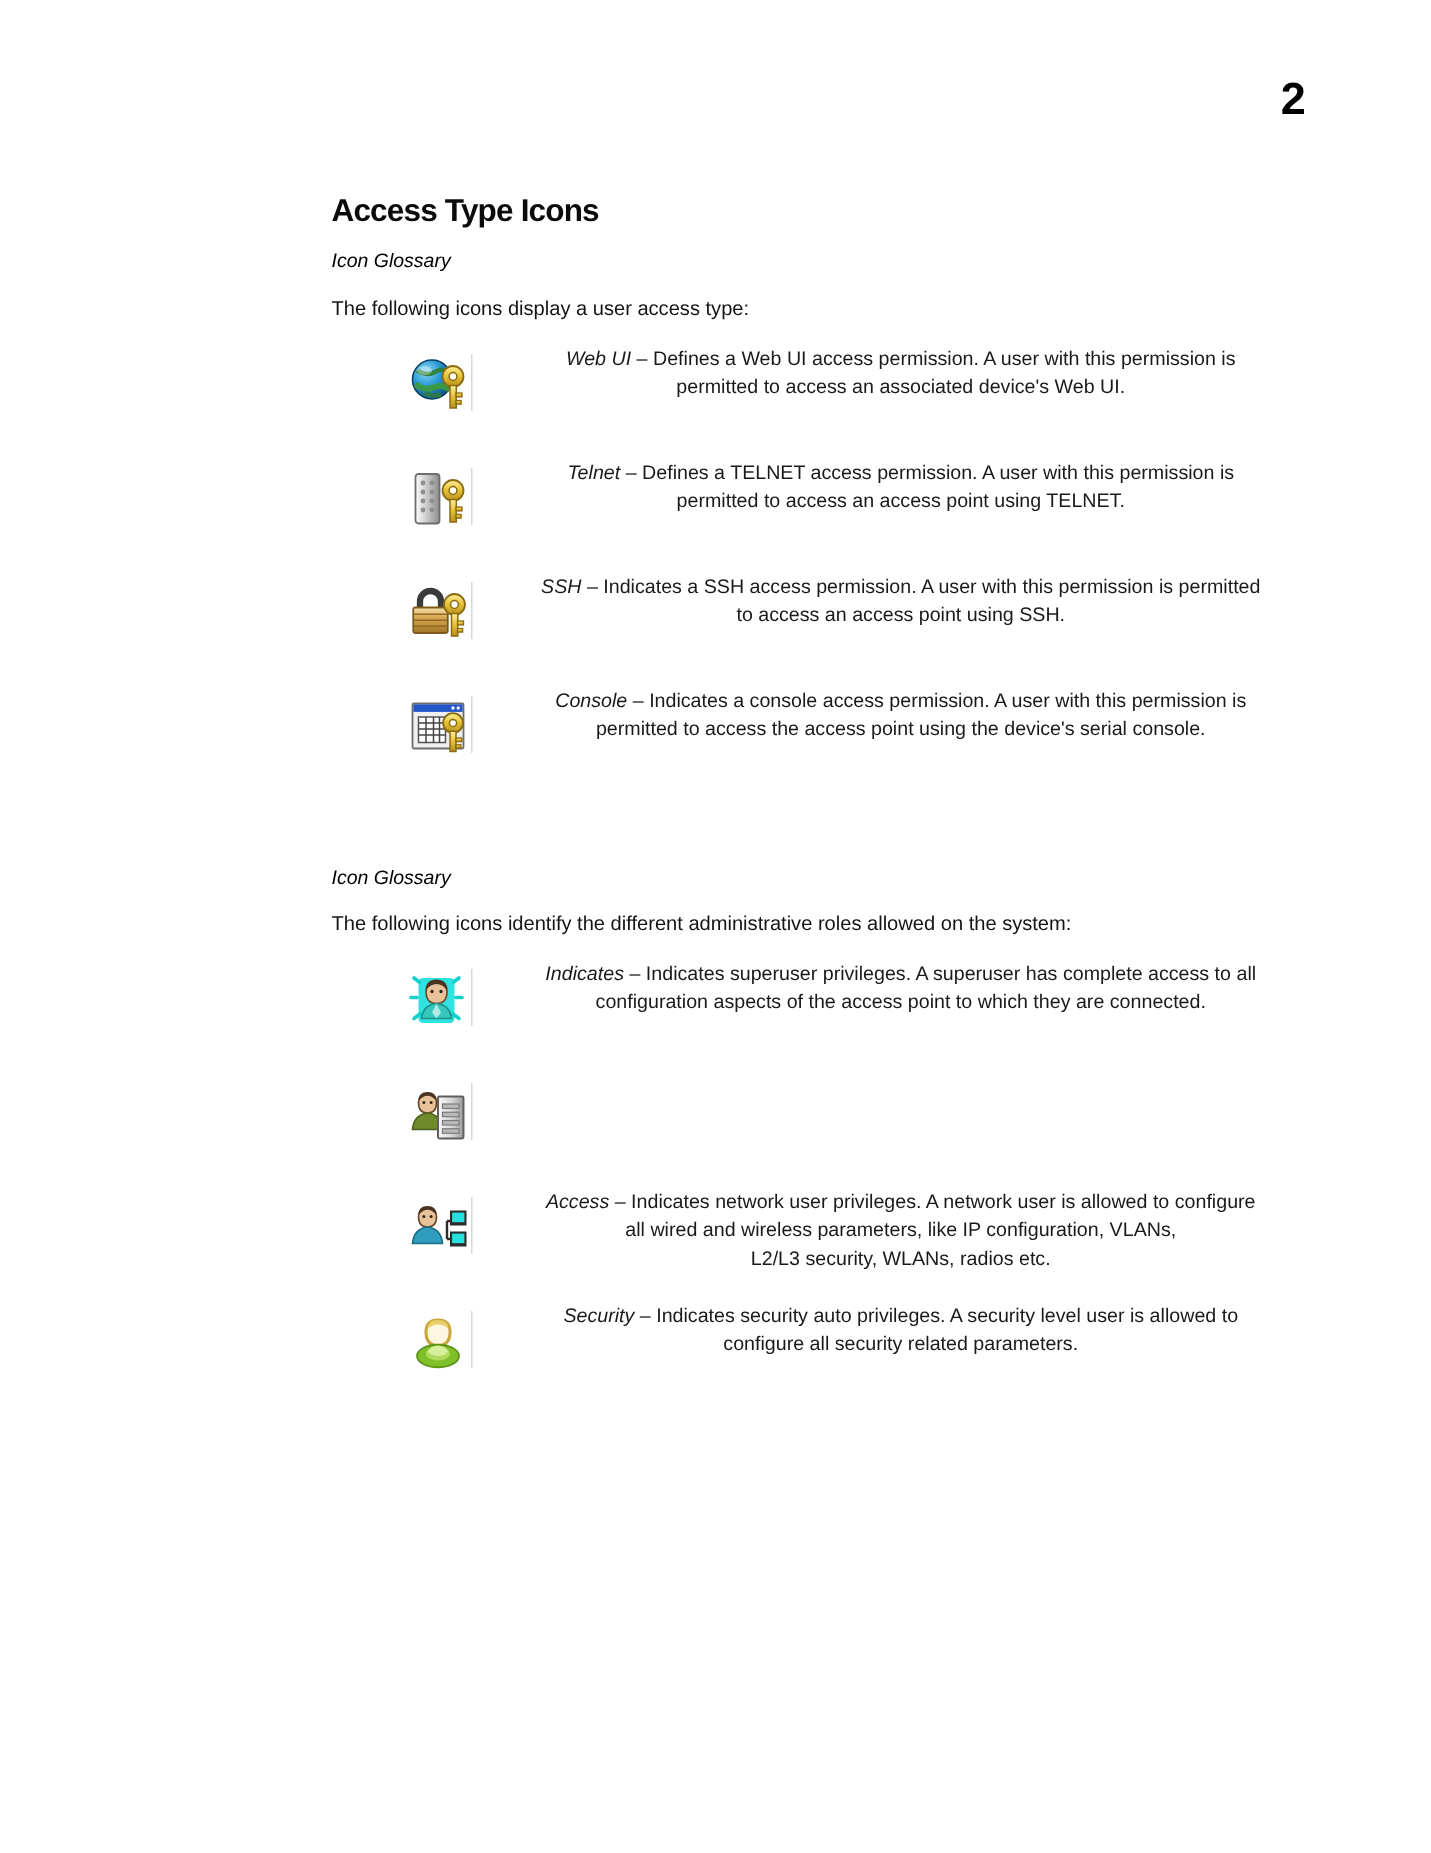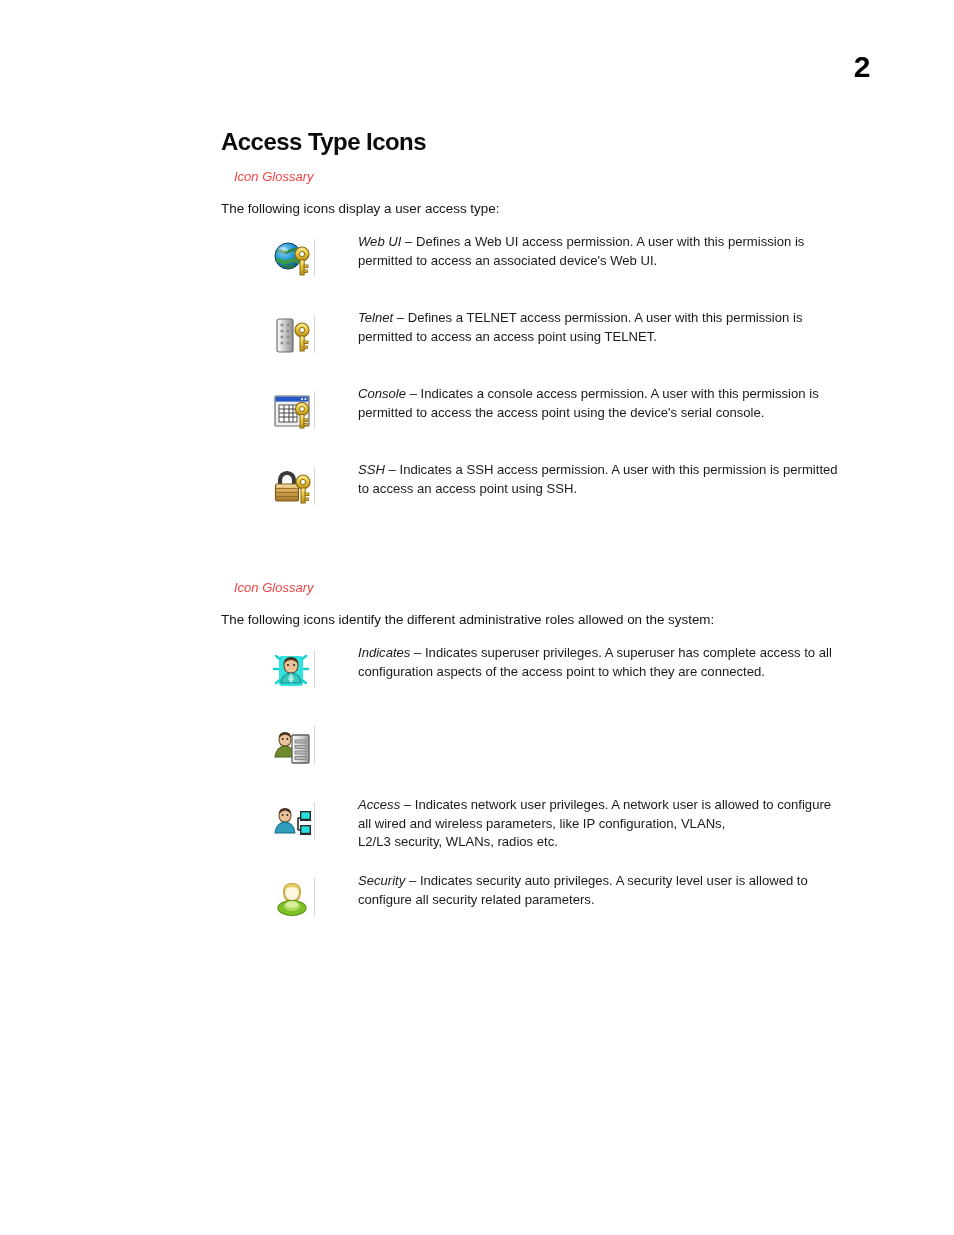--- a/index.html
+++ b/index.html
@@ -40,34 +40,34 @@
   
   .content {
     position: absolute;
     left: 221px;
     top: 129px;
     width: 640px;
   }
 
   h1.section-title {
     font-family: "Liberation Sans", sans-serif;
-    font-size: 24px;
+    font-size: 21px;
     font-weight: bold;
     letter-spacing: -0.55px;
     color: #0b0b0b;
     margin: 0 0 14px 0;
     line-height: 1.1;
   }
 
   .glossary-link {
     display: block;
     font-size: 13px;
     font-style: italic;
-    color: #ef4444;
-    margin: 0 0 15px 13px;
+    color: #000000;
+    margin: 0 0 15px 0;
     line-height: 1.2;
     text-decoration: none;
   }
 
   .intro {
     font-size: 13.4px;
     color: #141414;
     margin: 0 0 12px 0;
     line-height: 1.35;
   }
@@ -89,20 +89,21 @@
     width: 46px;
     height: 46px;
   }
 
   .icon-row .desc {
     font-size: 13.1px;
     line-height: 1.44;
     color: #1a1a1a;
     padding-top: 3px;
     max-width: 485px;
+    text-align: center;
   }
   .icon-row .desc em {
     font-style: italic;
   }
 
   .section-gap { height: 46px; }
 
   
   .ico {
     position: relative;
@@ -216,20 +217,56 @@
         <div class="desc">
           <em>Telnet</em><span> – </span><span>Defines a TELNET access permission. A user with this permission is permitted to access an access point using TELNET.</span>
         </div>
       </div>
 
       <div class="icon-row">
         <div class="icon-cell">
           <span class="ico">
             <svg width="46" height="46" viewBox="0 0 46 46" xmlns="http://www.w3.org/2000/svg">
               <defs>
+                <linearGradient id="lockBody" x1="0" y1="0" x2="0" y2="1">
+                  <stop offset="0%" stop-color="#f6e2b0"></stop>
+                  <stop offset="40%" stop-color="#d7a84f"></stop>
+                  <stop offset="100%" stop-color="#a3762a"></stop>
+                </linearGradient>
+                <linearGradient id="keyG3" x1="0" y1="0" x2="0" y2="1">
+                  <stop offset="0%" stop-color="#fdf0a0"></stop>
+                  <stop offset="45%" stop-color="#e8c53a"></stop>
+                  <stop offset="100%" stop-color="#b8901a"></stop>
+                </linearGradient>
+              </defs>
+              <path d="M9 21 v-5 a7 7 0 0 1 14 0 v5" fill="none" stroke="#3a3a3a" stroke-width="4.2"></path>
+              <rect x="4.5" y="20" width="23" height="17" rx="1.5" fill="url(#lockBody)" stroke="#7d5a1a" stroke-width="1.2"></rect>
+              <line x1="5" y1="24.5" x2="27" y2="24.5" stroke="#8f6a22" stroke-width="0.9"></line>
+              <line x1="5" y1="28.5" x2="27" y2="28.5" stroke="#8f6a22" stroke-width="0.9"></line>
+              <line x1="5" y1="32.5" x2="27" y2="32.5" stroke="#8f6a22" stroke-width="0.9"></line>
+              <g>
+                <circle cx="32" cy="18" r="7" fill="url(#keyG3)" stroke="#8c6b10" stroke-width="1.2"></circle>
+                <circle cx="32" cy="18" r="2.6" fill="#ffffff" stroke="#8c6b10" stroke-width="1"></circle>
+                <rect x="30" y="24" width="4.2" height="15" fill="url(#keyG3)" stroke="#8c6b10" stroke-width="1"></rect>
+                <rect x="34" y="29" width="4" height="2.6" fill="url(#keyG3)" stroke="#8c6b10" stroke-width="0.9"></rect>
+                <rect x="34" y="34" width="3.4" height="2.4" fill="url(#keyG3)" stroke="#8c6b10" stroke-width="0.9"></rect>
+              </g>
+            </svg>
+          </span>
+        </div>
+        <div class="desc">
+          <em>SSH</em><span> – </span><span>Indicates a SSH access permission. A user with this permission is permitted to access an access point using SSH.</span>
+        </div>
+      </div>
+
+      <div class="icon-row">
+        <div class="icon-cell">
+          <span class="ico">
+            <svg width="46" height="46" viewBox="0 0 46 46" xmlns="http://www.w3.org/2000/svg">
+              <defs>
                 <linearGradient id="keyG4" x1="0" y1="0" x2="0" y2="1">
                   <stop offset="0%" stop-color="#fdf0a0"></stop>
                   <stop offset="45%" stop-color="#e8c53a"></stop>
                   <stop offset="100%" stop-color="#b8901a"></stop>
                 </linearGradient>
               </defs>
               <rect x="4" y="8" width="34" height="30" rx="1" fill="#efefef" stroke="#6d6d6d" stroke-width="1.2"></rect>
               <rect x="4.6" y="8.6" width="32.8" height="5" fill="#2257c8"></rect>
               <circle cx="31" cy="11" r="1.1" fill="#ffffff"></circle>
                 <circle cx="34.5" cy="11" r="1.1" fill="#ffffff"></circle>
@@ -250,56 +287,20 @@
                 <rect x="33" y="35.5" width="3.2" height="2.2" fill="url(#keyG4)" stroke="#8c6b10" stroke-width="0.9"></rect>
               </g>
             </svg>
           </span>
         </div>
         <div class="desc">
           <em>Console</em><span> – </span><span>Indicates a console access permission. A user with this permission is permitted to access the access point using the device's serial console.</span>
         </div>
       </div>
 
-      <div class="icon-row">
-        <div class="icon-cell">
-          <span class="ico">
-            <svg width="46" height="46" viewBox="0 0 46 46" xmlns="http://www.w3.org/2000/svg">
-              <defs>
-                <linearGradient id="lockBody" x1="0" y1="0" x2="0" y2="1">
-                  <stop offset="0%" stop-color="#f6e2b0"></stop>
-                  <stop offset="40%" stop-color="#d7a84f"></stop>
-                  <stop offset="100%" stop-color="#a3762a"></stop>
-                </linearGradient>
-                <linearGradient id="keyG3" x1="0" y1="0" x2="0" y2="1">
-                  <stop offset="0%" stop-color="#fdf0a0"></stop>
-                  <stop offset="45%" stop-color="#e8c53a"></stop>
-                  <stop offset="100%" stop-color="#b8901a"></stop>
-                </linearGradient>
-              </defs>
-              <path d="M9 21 v-5 a7 7 0 0 1 14 0 v5" fill="none" stroke="#3a3a3a" stroke-width="4.2"></path>
-              <rect x="4.5" y="20" width="23" height="17" rx="1.5" fill="url(#lockBody)" stroke="#7d5a1a" stroke-width="1.2"></rect>
-              <line x1="5" y1="24.5" x2="27" y2="24.5" stroke="#8f6a22" stroke-width="0.9"></line>
-              <line x1="5" y1="28.5" x2="27" y2="28.5" stroke="#8f6a22" stroke-width="0.9"></line>
-              <line x1="5" y1="32.5" x2="27" y2="32.5" stroke="#8f6a22" stroke-width="0.9"></line>
-              <g>
-                <circle cx="32" cy="18" r="7" fill="url(#keyG3)" stroke="#8c6b10" stroke-width="1.2"></circle>
-                <circle cx="32" cy="18" r="2.6" fill="#ffffff" stroke="#8c6b10" stroke-width="1"></circle>
-                <rect x="30" y="24" width="4.2" height="15" fill="url(#keyG3)" stroke="#8c6b10" stroke-width="1"></rect>
-                <rect x="34" y="29" width="4" height="2.6" fill="url(#keyG3)" stroke="#8c6b10" stroke-width="0.9"></rect>
-                <rect x="34" y="34" width="3.4" height="2.4" fill="url(#keyG3)" stroke="#8c6b10" stroke-width="0.9"></rect>
-              </g>
-            </svg>
-          </span>
-        </div>
-        <div class="desc">
-          <em>SSH</em><span> – </span><span>Indicates a SSH access permission. A user with this permission is permitted to access an access point using SSH.</span>
-        </div>
-      </div>
-
     </div>
 
     <div class="section-gap"></div>
 
 
     <a href="#" class="glossary-link">Icon Glossary</a>
 
     <p class="intro">The following icons identify the different administrative roles allowed on the system:</p>
 
     <div class="icon-list">

